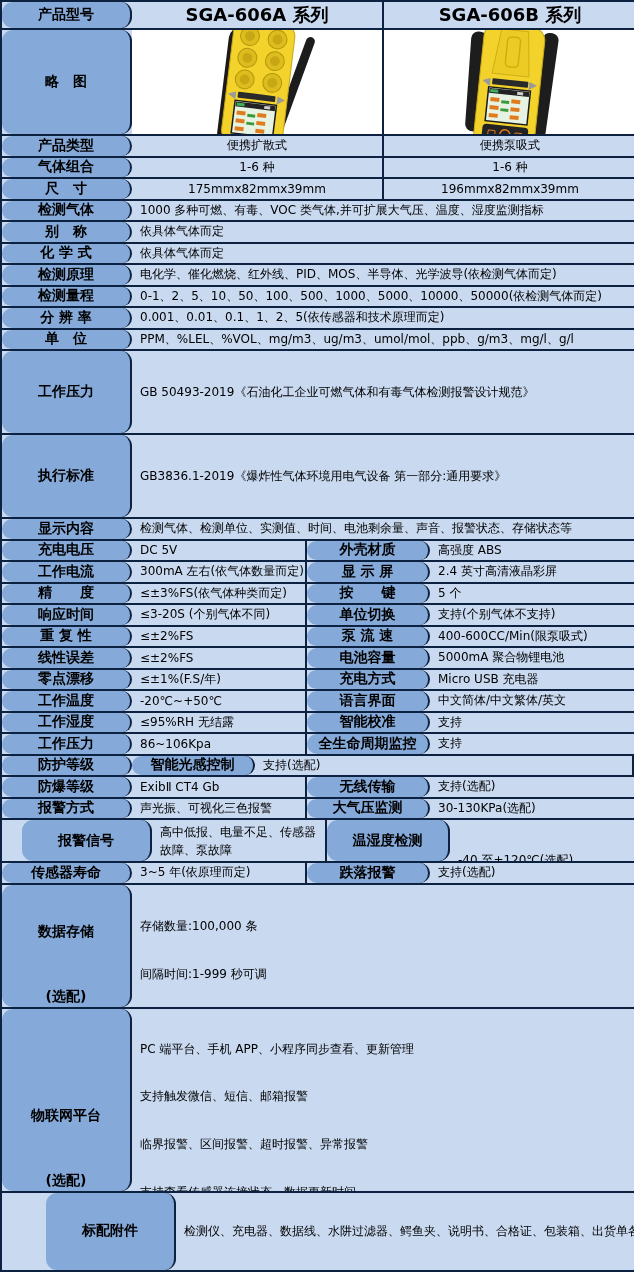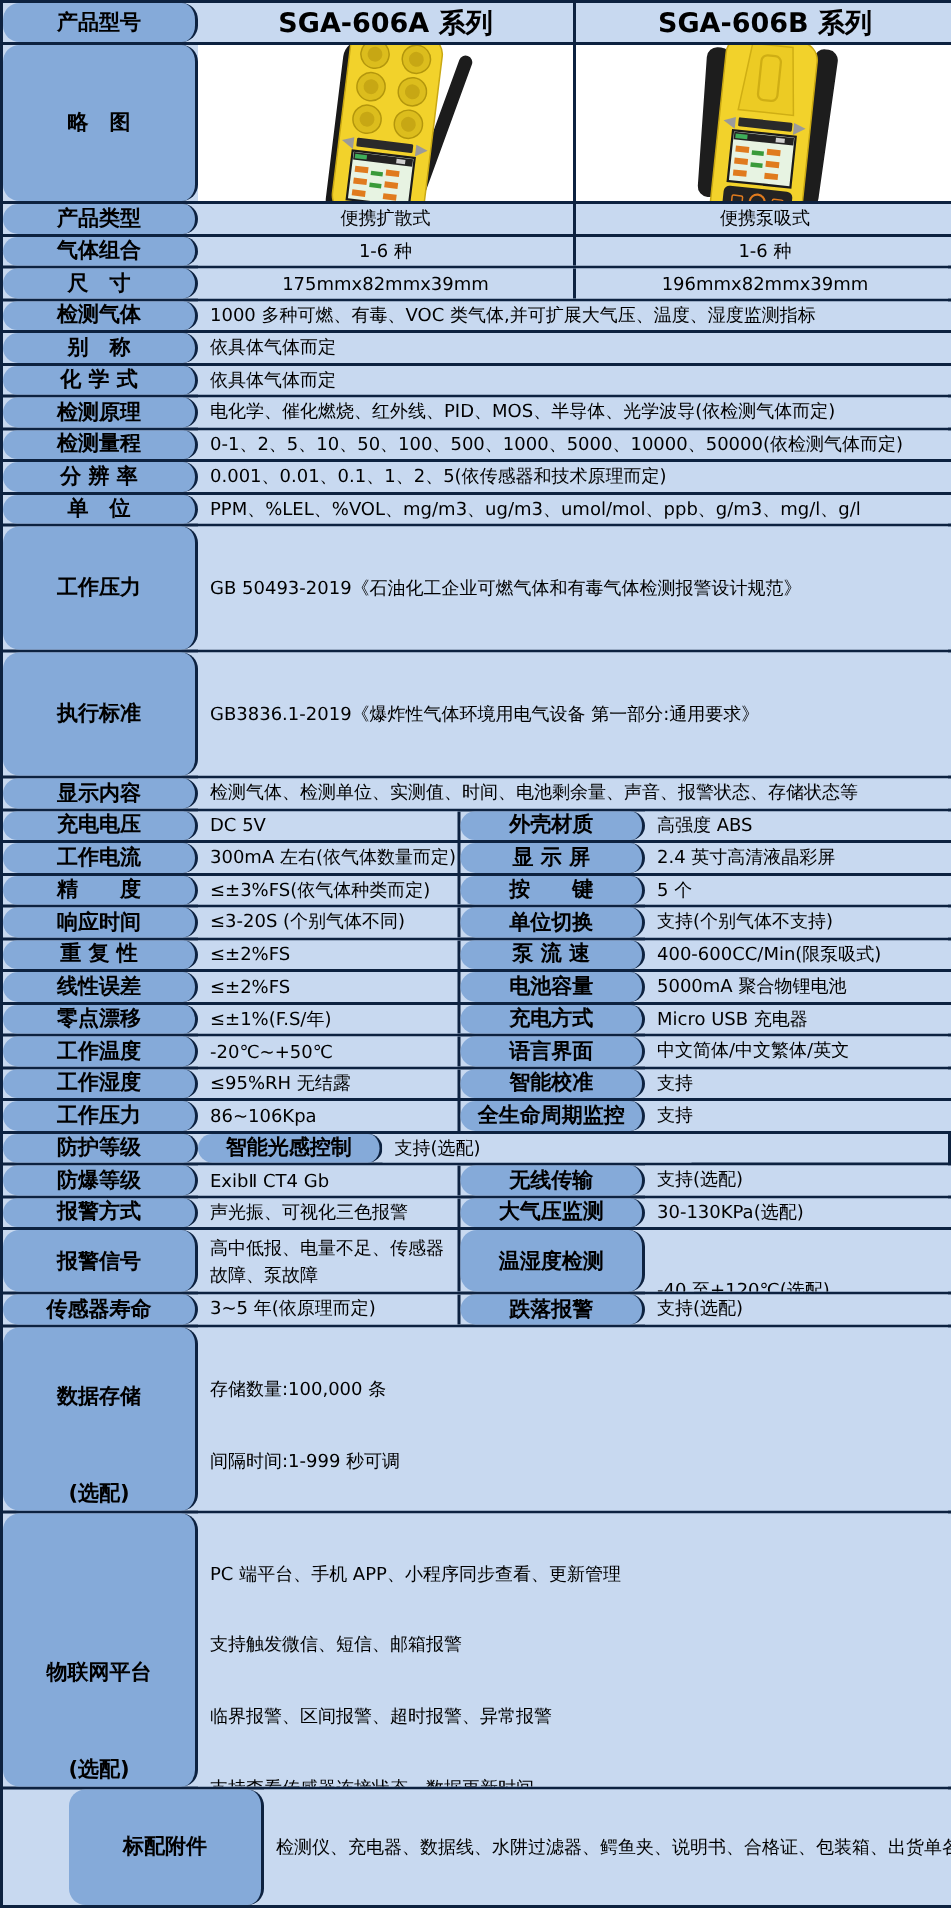--- a/index.html
+++ b/index.html
@@ -11,21 +11,21 @@
   .cell { border-right:2px solid #0d2240; display:flex; align-items:center; overflow:hidden; }
   .cell.last { border-right:none; }
   .lbl { background:#85aad9; justify-content:center; text-align:center; font-weight:bold; font-size:14px; white-space:pre;border-radius:11px; }
   .val { background:#c8d9f0; font-size:12px; padding-left:8px; white-space:pre; }
   .val.center { justify-content:center; padding-left:0; }
   .val.wrap { white-space:normal; line-height:18px; padding-right:4px; }
   .sketch { background:#ffffff; justify-content:center; padding:0; }
   .w130 { flex:0 0 130px; } .w252 { flex:0 0 252px; } .w504 { flex:0 0 504px; }
   .w175 { flex:0 0 175px; } .w123 { flex:0 0 123px; } .w206 { flex:0 0 206px; }
   .h28 { height:28px; } .h142 { height:106px; } .h21 { height:21.5px; }
-  .h84 { height:84px; } .h43 { height:43px; } .h124 { height:124px; } .h184 { height:184px; }
+  .h84 { height:84px; } .h43 { height:43px;padding-left:20px; } .h124 { height:124px; } .h184 { height:184px; }
   .bold { font-weight:bold; font-size:18px; }
   .lines { display:block; padding:3px 0 0 8px; }
   .lines > div { line-height:20px; white-space:pre; }
   .lines9 > div { line-height:19.8px; }
   .stack { flex-direction:column; justify-content:flex-end; line-height:21px;gap:44px; }
   .two-line { display:block; padding:3px 0 0 8px; }
   .two-line > div { line-height:18.5px; white-space:pre; }
 </style>
 </head>
 <body>

